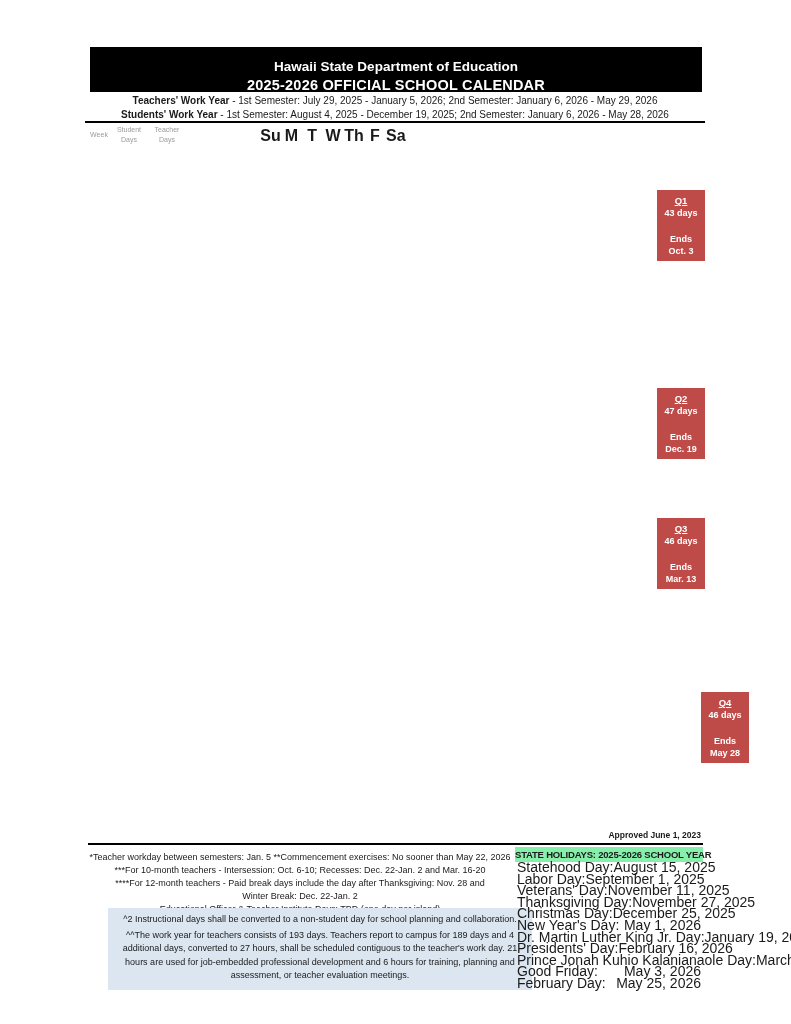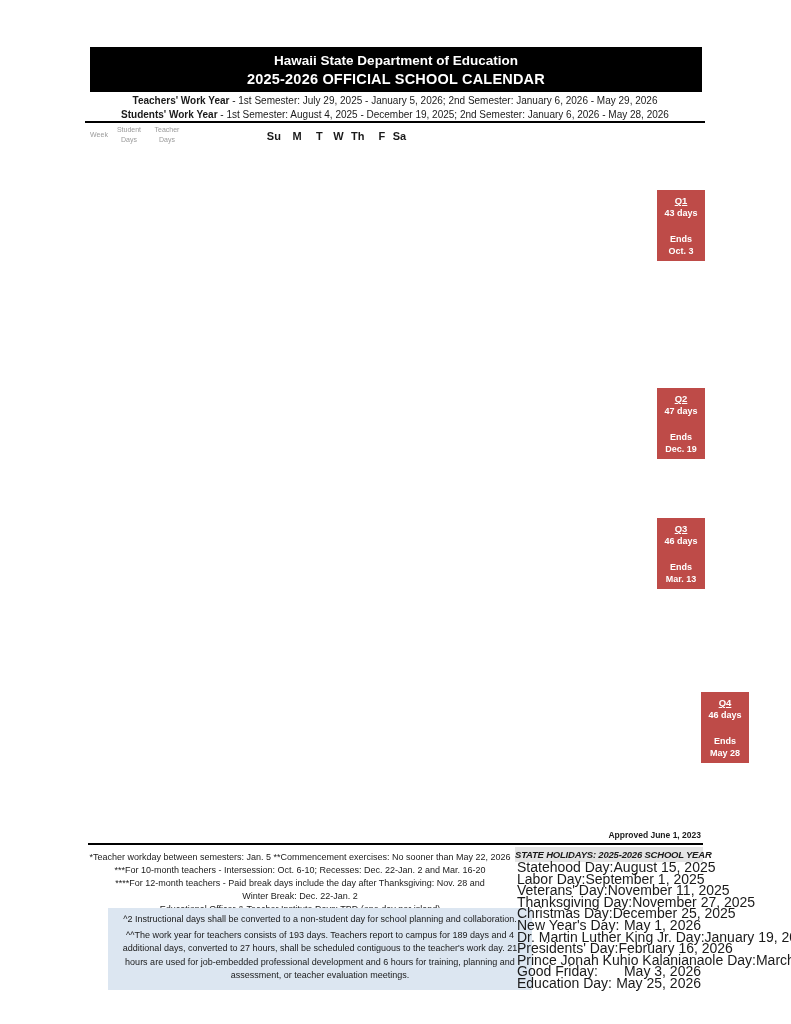--- a/index.html
+++ b/index.html
@@ -1,51 +1,51 @@
 <!DOCTYPE html>
 <html><head>
 <meta charset="utf-8">
 <style>
   html,body{margin:0;padding:0;background:#e8e8e8;}
   .page{position:relative;width:791px;height:1024px;background:#ffffff;margin:0 auto;
         font-family:"Liberation Sans",sans-serif;color:#1a1a1a;overflow:hidden;}
   
   .title-box{position:absolute;left:90px;top:47px;width:612px;height:45px;background:#000;
              color:#fff;text-align:center;}
-  .title-box .t1{font-size:13.5px;font-weight:bold;padding-top:4px;line-height:19px;}
+  .title-box .t1{font-size:13.5px;font-weight:bold;padding-top:10px;line-height:19px;}
   .title-box .t2{font-size:14.5px;font-weight:bold;line-height:19px;letter-spacing:.2px;}
   .workyear{position:absolute;left:85px;top:94px;width:620px;text-align:center;font-size:10px;line-height:14px;}
   .workyear b{font-weight:bold;}
   .top-rule{position:absolute;left:85px;top:121px;width:620px;border-top:2px solid #000;}
   
   .calendar{position:absolute;left:88px;top:125px;width:615px;}
   .cal-row{display:grid;grid-template-columns:22px 38px 38px 74px repeat(7,20.9px) 1fr;
            height:14.8px;line-height:14.8px;}
   .hdr-row{height:20px;line-height:10px;align-items:end;padding-bottom:1px;}
   .hdr-gray{color:#9b9b9b;font-size:7px;text-align:center;align-self:center;}
-  .dow{font-weight:bold;font-size:11px;text-align:right;line-height:18px;align-self:end;}
+  .dow{font-weight:bold;font-size:16px;text-align:center;line-height:18px;align-self:end;}
   
   .qbox{position:absolute;width:48px;height:71px;background:#BE4B48;color:#fff;text-align:center;
         font-size:9px;font-weight:bold;line-height:12px;padding-top:5px;box-sizing:border-box;}
   .qbox .ql{text-decoration:underline;font-size:9.5px;}
   .qbox .gap{height:14px;}
   .q0{left:569px;top:65px;}  .q1{left:569px;top:227px;}
   .q2{left:569px;top:393px;} .q3{left:569px;top:567px;margin-left:44px;}
   
   .bottom-rule{position:absolute;left:88px;top:843px;width:615px;border-top:2.5px solid #000;}
   .approved{position:absolute;left:515px;top:830px;width:186px;text-align:right;
             font-size:8.5px;font-weight:bold;}
   .footnotes{position:absolute;left:88px;top:851px;width:424px;text-align:center;
              font-size:9px;line-height:13px;}
   .bluebox{position:absolute;left:88px;top:908px;width:424px;background:#DCE6F1;
            font-size:9px;line-height:13.5px;text-align:center;padding:5px 8px;box-sizing:border-box;margin-left:20px;}
   .bluebox p{margin:0 0 2px 0;}
   .holidays{position:absolute;left:515px;top:847px;width:188px;}
-  .holidays .h-title{background:#e5e5e5;font-weight:bold;font-size:9.5px;text-align:center;
-                     line-height:15px;letter-spacing:-0.2px;white-space:nowrap;font-style:italic;}
+  .holidays .h-title{background:#86efac;font-weight:bold;font-size:9.5px;text-align:center;
+                     line-height:15px;letter-spacing:-0.2px;white-space:nowrap;}
   .h-row{display:flex;justify-content:space-between;font-size:14px;line-height:11.6px;
          white-space:nowrap;padding:0 2px;}
   .h-row .h-name{text-align:left;}
   .h-row .h-date{text-align:right;}
 </style>
 </head>
 <body>
 
 <div class="page">
 
@@ -162,19 +162,19 @@
         </div>
         <div class="h-row">
           <span class="h-name">Prince Jonah Kuhio Kalanianaole Day:</span>
           <span class="h-date">March 26, 2026</span>
         </div>
         <div class="h-row">
           <span class="h-name">Good Friday:</span>
           <span class="h-date">May 3, 2026</span>
         </div>
         <div class="h-row">
-          <span class="h-name">Education Day:</span>
+          <span class="h-name">February Day:</span>
           <span class="h-date">May 25, 2026</span>
         </div>
       </div>
   </div>
 
 </div>
 
 </body></html>

